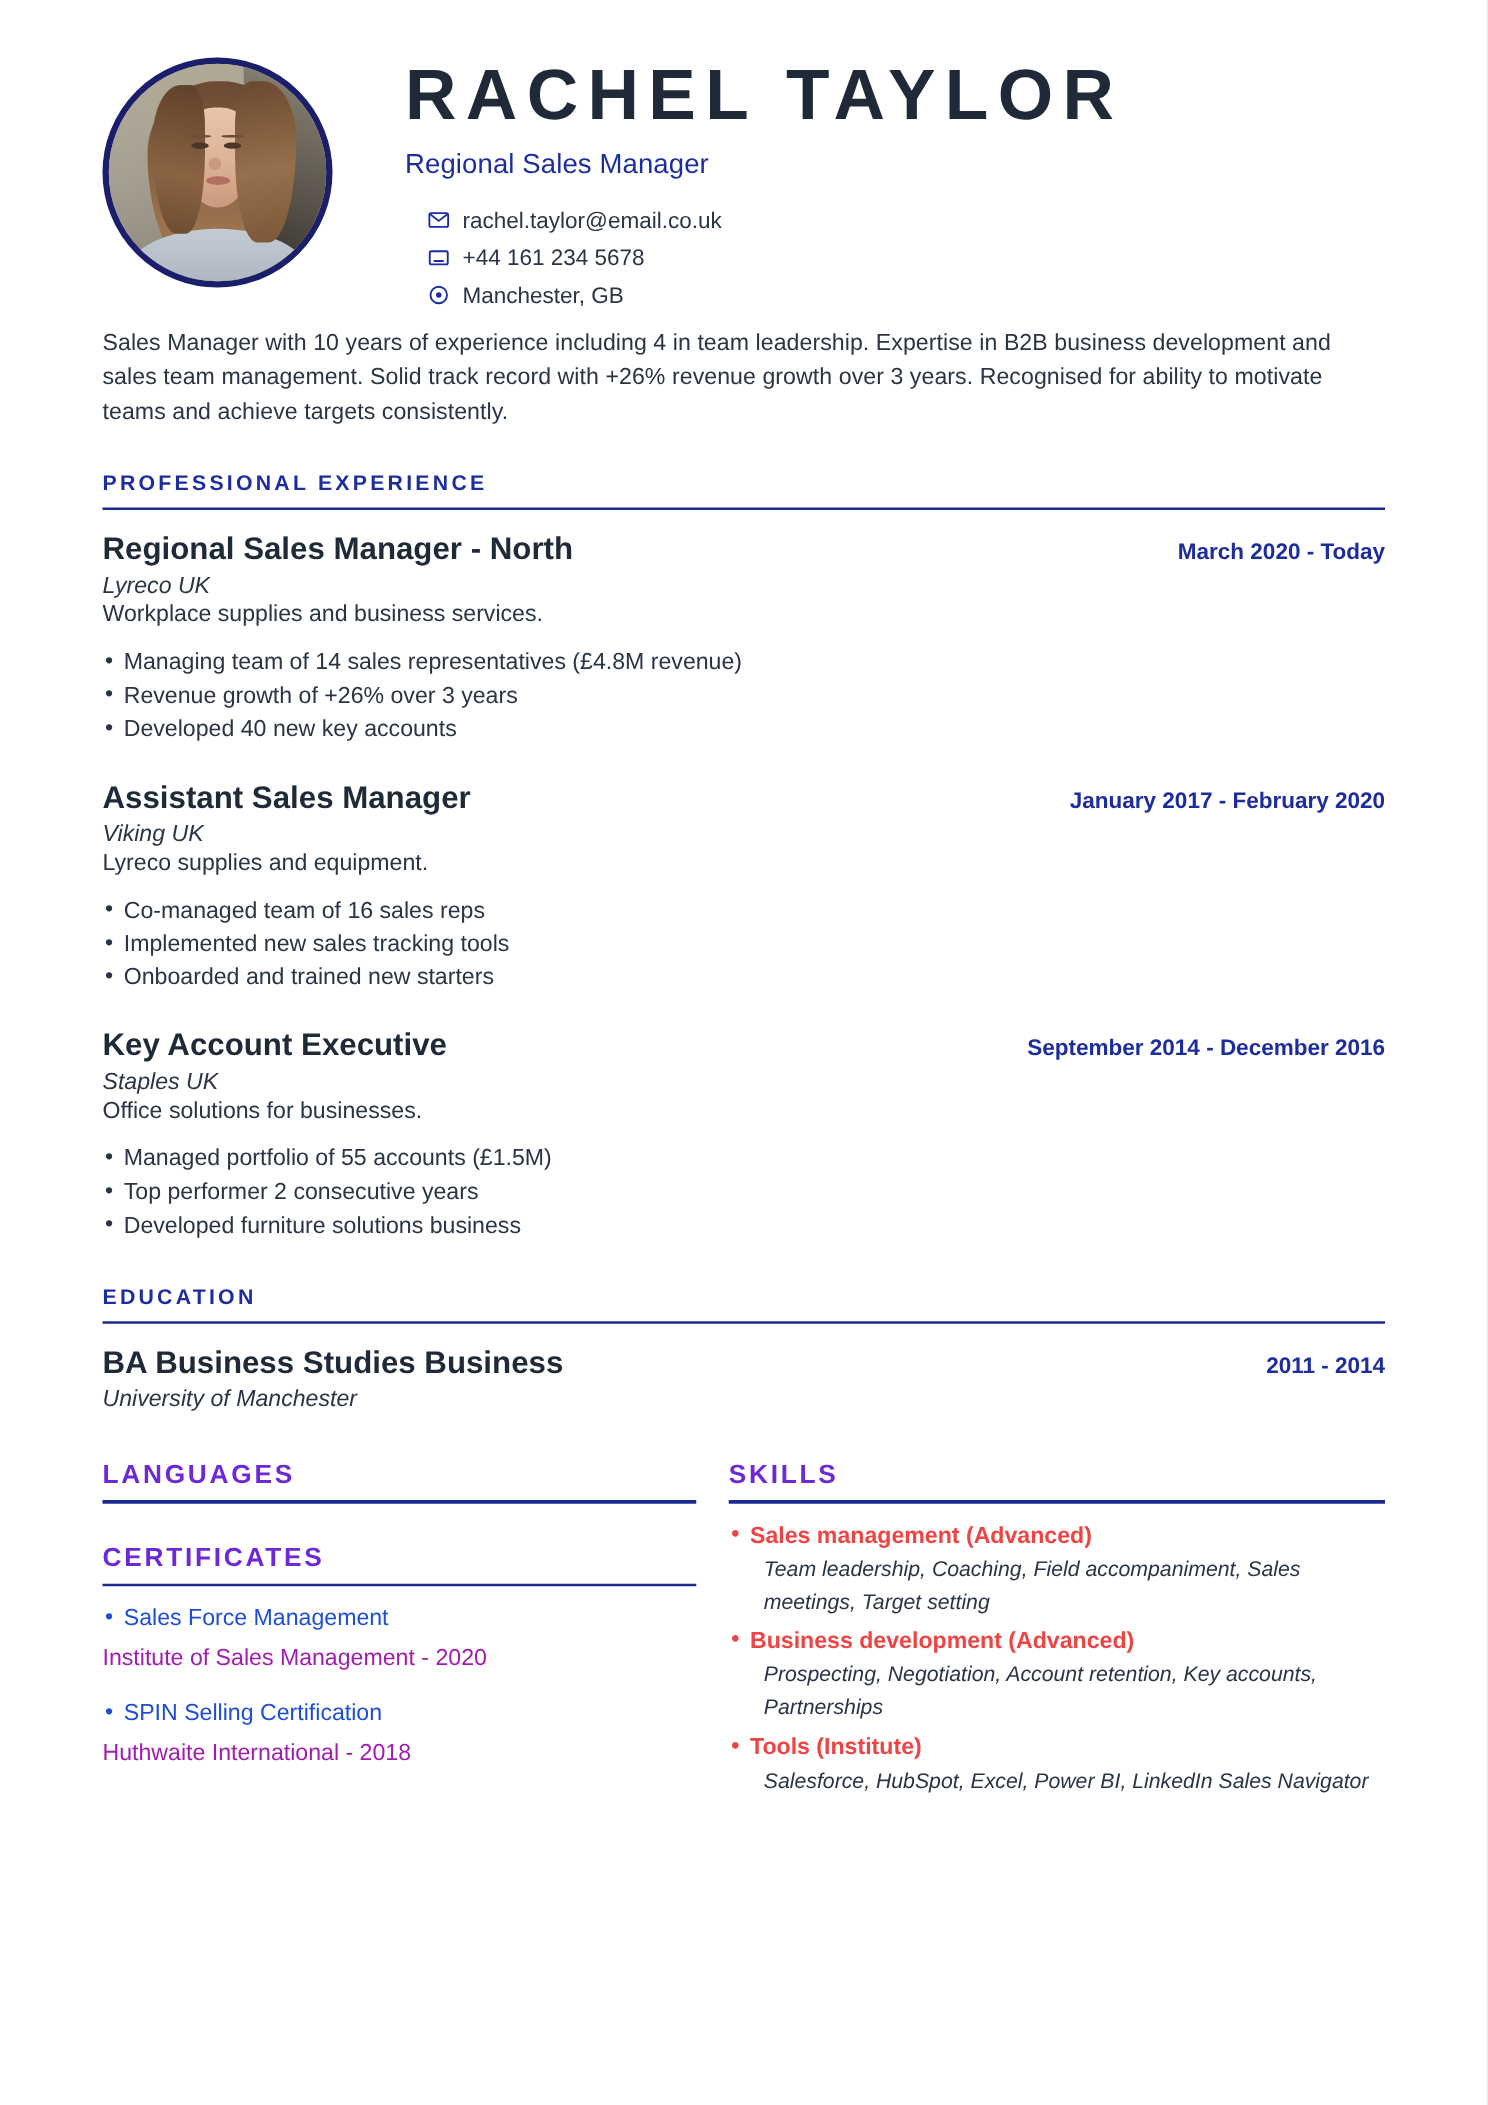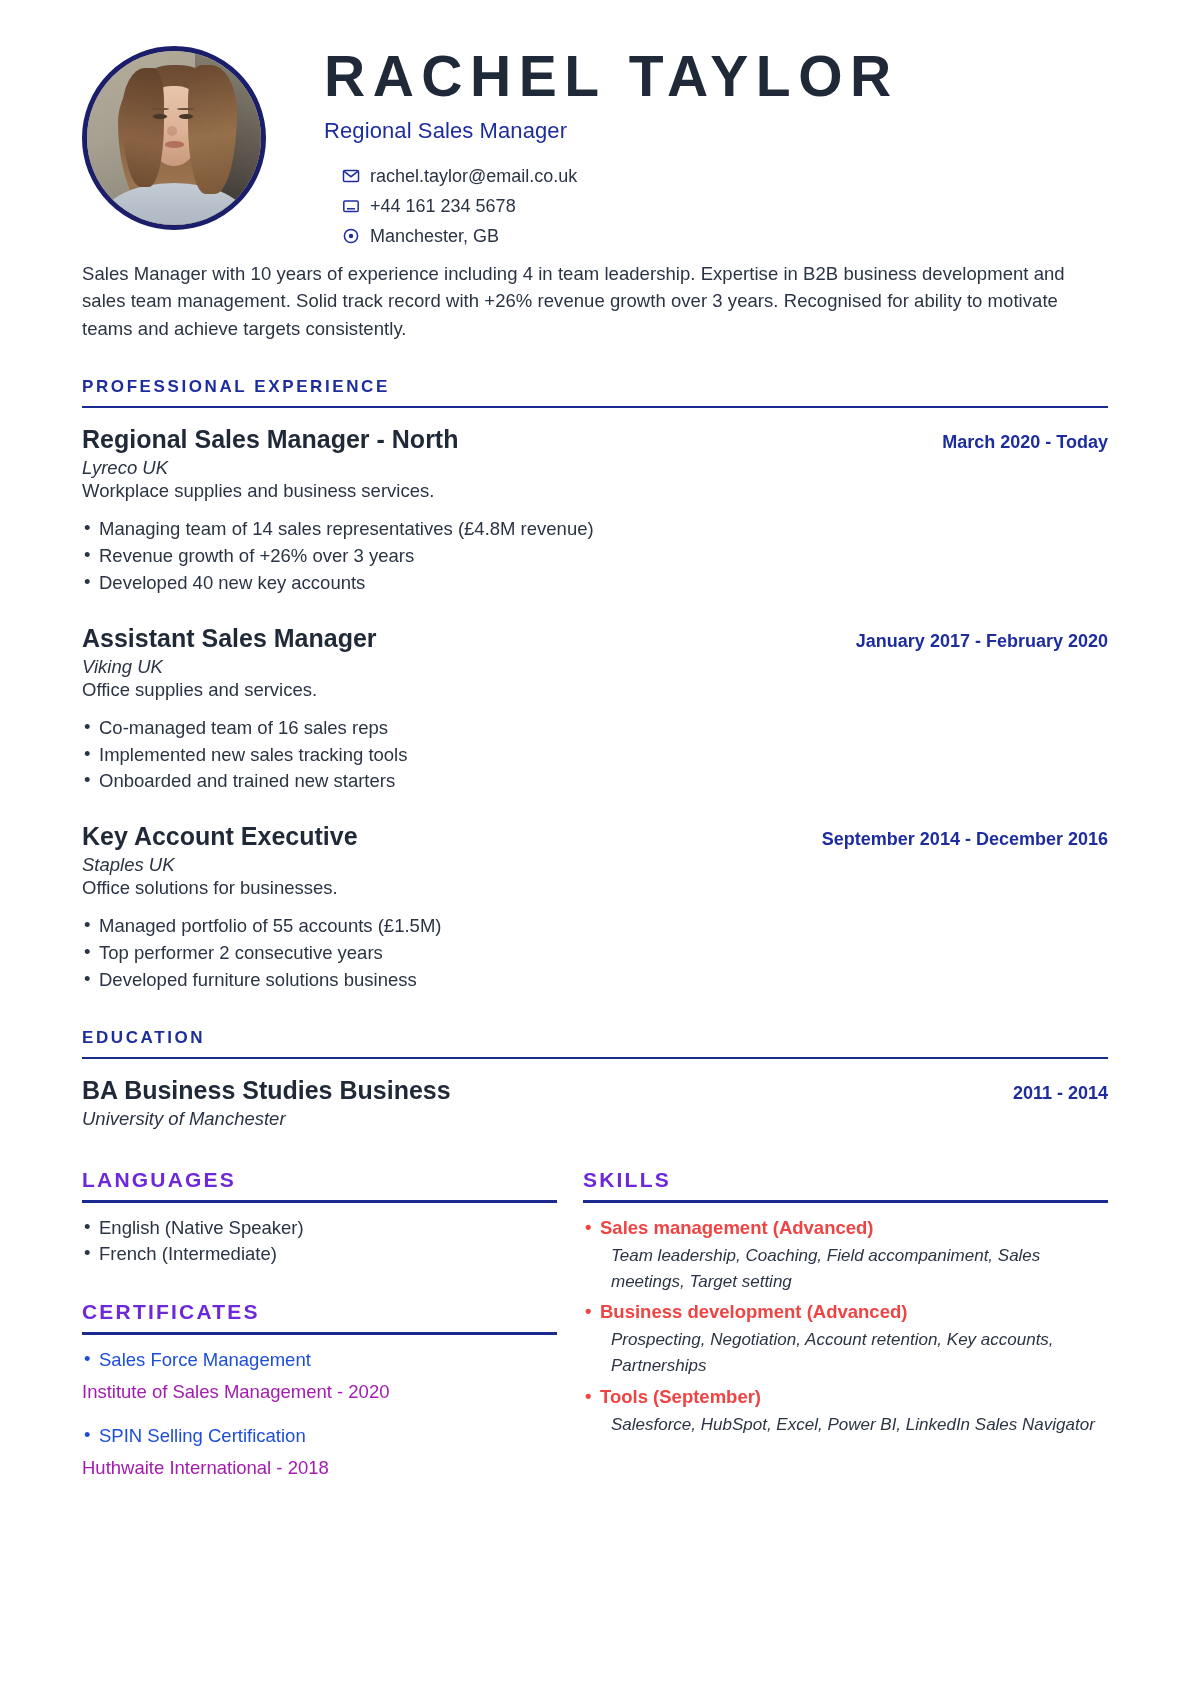--- a/index.html
+++ b/index.html
@@ -402,21 +402,21 @@
         <li>Developed 40 new key accounts</li>
       </ul>
     </div>
 
     <div class="entry" style="margin-top:27px;">
       <div class="entry-head">
         <div class="entry-title">Assistant Sales Manager</div>
         <div class="entry-date">January 2017 - February 2020</div>
       </div>
       <div class="entry-org">Viking UK</div>
-      <div class="entry-desc">Office supplies and services.</div>
+      <div class="entry-desc">Lyreco supplies and equipment.</div>
       <ul class="bullets">
         <li>Co-managed team of 16 sales reps</li>
         <li>Implemented new sales tracking tools</li>
         <li>Onboarded and trained new starters</li>
       </ul>
     </div>
 
     <div class="entry" style="margin-top:27px;">
       <div class="entry-head">
         <div class="entry-title">Key Account Executive</div>
@@ -443,24 +443,20 @@
       <div class="entry-org">University of Manchester</div>
     </div>
   </div>
 
   <div class="cols">
 
     <div class="col-left">
       <div>
         <div class="sub-title">LANGUAGES</div>
         <div class="rule-thin"></div>
-        <ul class="simple-list">
-          <li>English (Native Speaker)</li>
-          <li>French (Intermediate)</li>
-        </ul>
       </div>
 
       <div style="margin-top:32px;">
         <div class="sub-title">CERTIFICATES</div>
         <div class="rule-thin"></div>
         <div class="cert-group">
           <div class="cert-name">Sales Force Management</div>
           <div class="cert-issuer">Institute of Sales Management - 2020</div>
         </div>
         <div class="cert-group" style="margin-top:22px;">
@@ -476,21 +472,21 @@
         <div class="rule-thin"></div>
         <div class="skill-group">
           <div class="skill-name">Sales management (Advanced)</div>
           <div class="skill-detail">Team leadership, Coaching, Field accompaniment, Sales meetings, Target setting</div>
         </div>
         <div class="skill-group" style="margin-top:4px;">
           <div class="skill-name">Business development (Advanced)</div>
           <div class="skill-detail">Prospecting, Negotiation, Account retention, Key accounts, Partnerships</div>
         </div>
         <div class="skill-group" style="margin-top:4px;">
-          <div class="skill-name">Tools (September)</div>
+          <div class="skill-name">Tools (Institute)</div>
           <div class="skill-detail">Salesforce, HubSpot, Excel, Power BI, LinkedIn Sales Navigator</div>
         </div>
       </div>
     </div>
 
   </div>
 
 </div>
 </div>
 </div>

